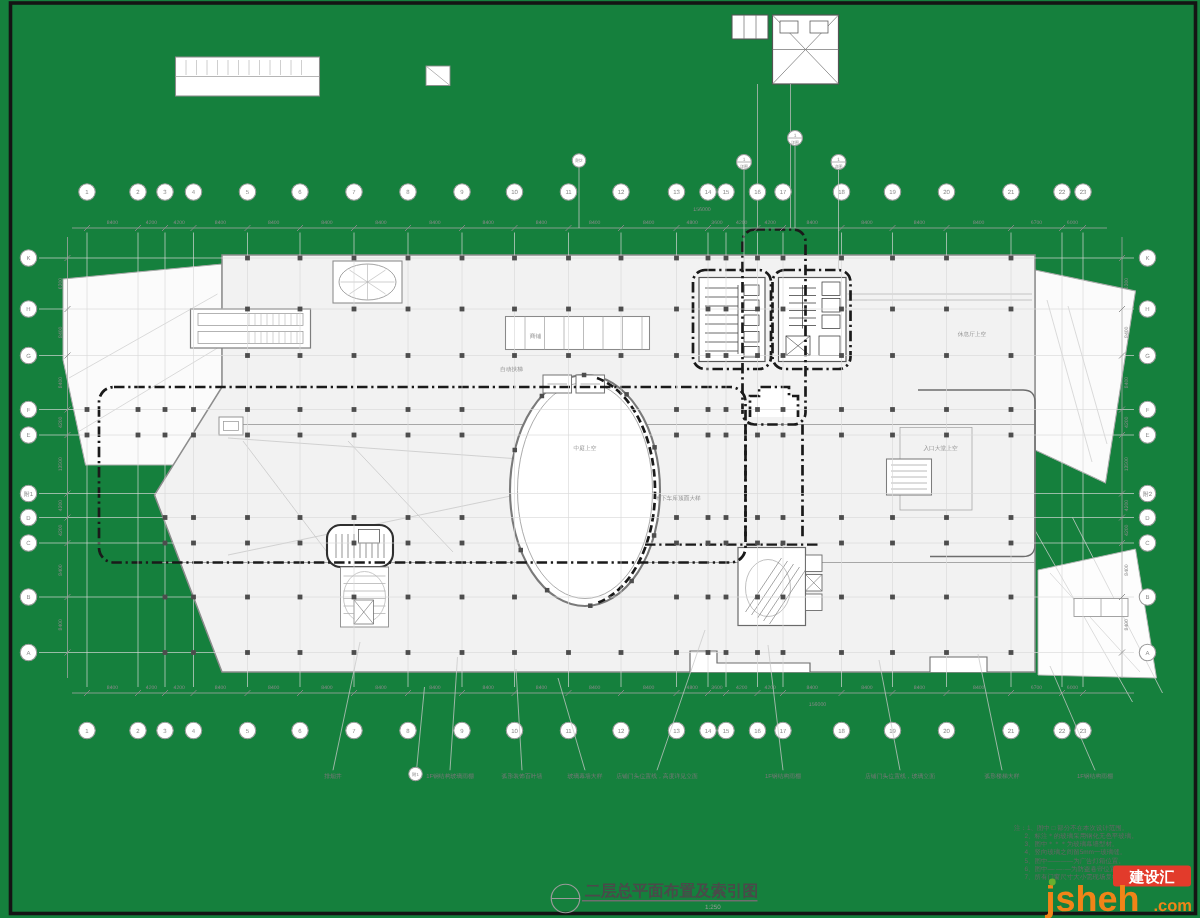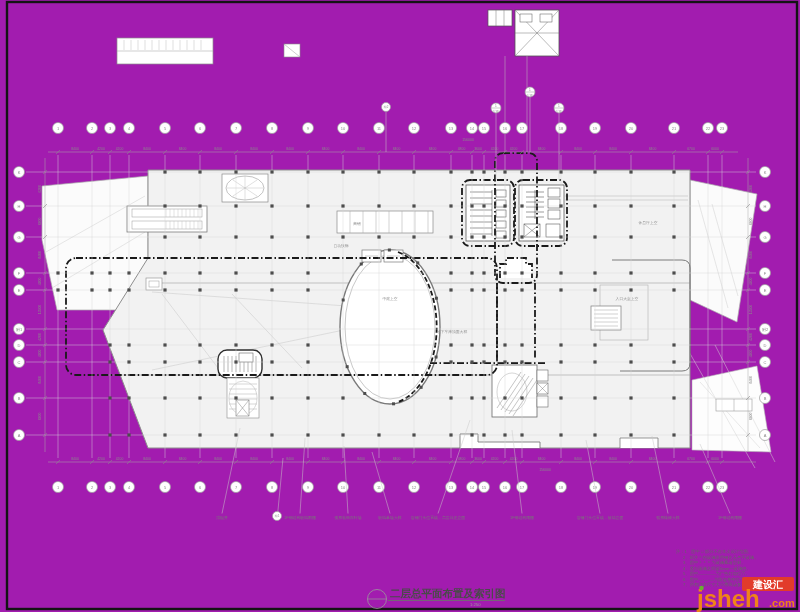--- a/index.html
+++ b/index.html
@@ -1,16 +1,16 @@
 <!DOCTYPE html>
 <html><head>
 <meta charset="utf-8">
 <style>
   html,body{margin:0;padding:0;background:#e8e8e8;}
-  .page{position:relative;width:800px;height:612px;background:#a21caf;overflow:hidden;}
+  .page{position:relative;width:800px;height:612px;background:#15803d;overflow:hidden;}
   svg{display:block;}
   text{font-family:"Liberation Sans","DejaVu Sans",sans-serif;}
   .wm-name{font-weight:bold;}
 </style>
 </head>
 <body>
 
 <div class="page">
 <svg id="plan" width="800" height="612" viewBox="0 0 800 612">
 

